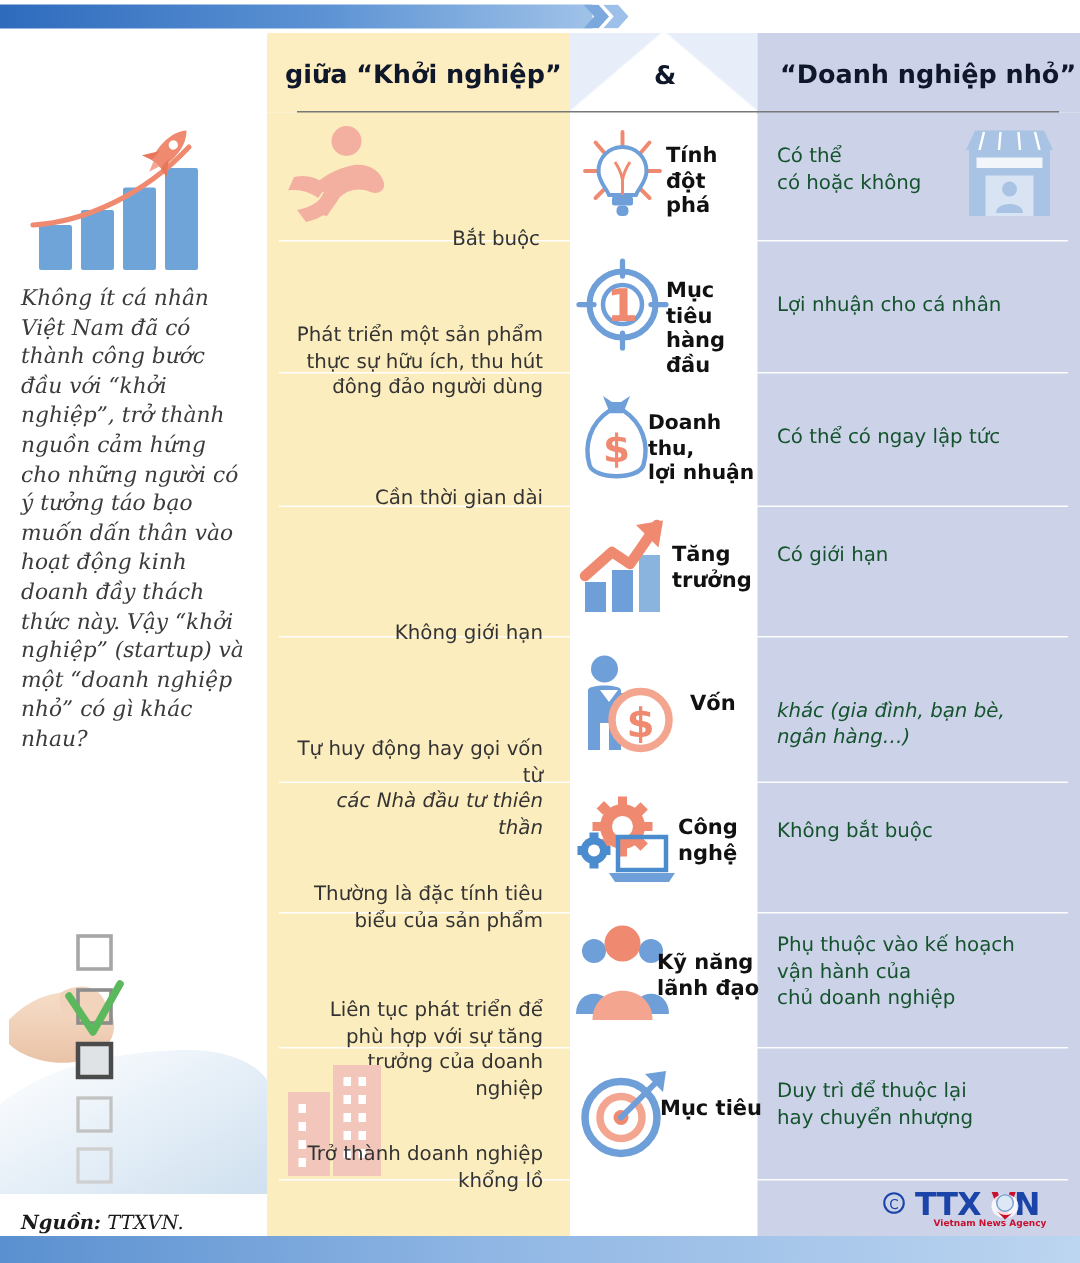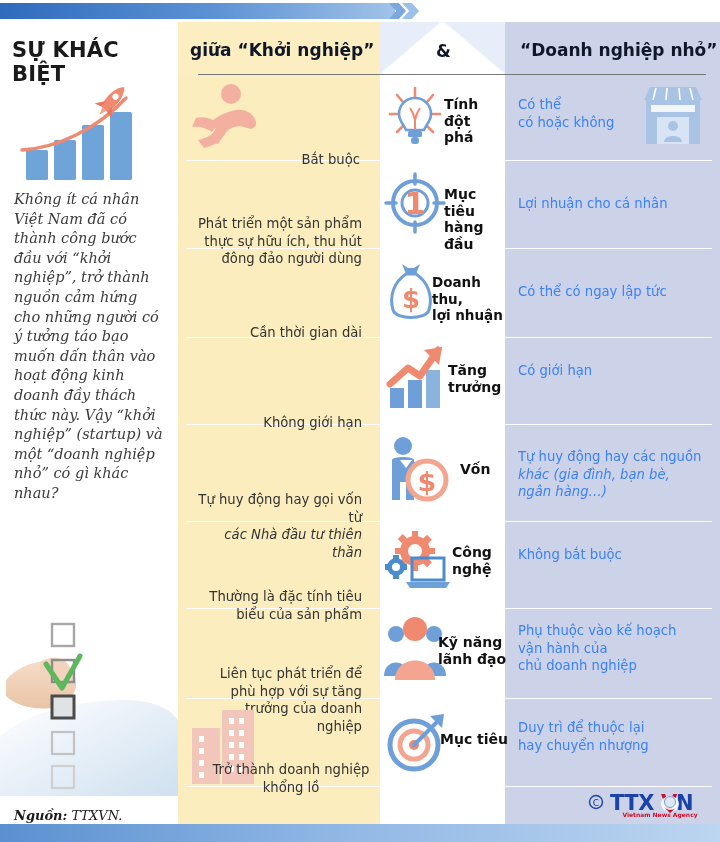--- a/index.html
+++ b/index.html
@@ -86,21 +86,21 @@
 
   .cell-left {
     position:absolute; text-align:right; padding-right:10px;
     font-size:13.2px; line-height:17.5px; color:#333;
     font-family:"DejaVu Sans","Liberation Sans",sans-serif;
     margin-top:43px;
   }
   .cell-left.ital em { font-style: italic; }
   .cell-right {
     position:absolute; left:518px; width:192px; text-align:left;
-    font-size:13.2px; line-height:17.5px; color:#3b82f6;
+    font-size:13.2px; line-height:17.5px; color:#14532d;
     font-family:"DejaVu Sans","Liberation Sans",sans-serif;
   }
   .cell-right em { font-style: italic; }
   .cell-mid-label {
     position:absolute; font-weight:bold; font-size:14px; line-height:16.5px;
     color:#111; text-align:left;
     font-family:"DejaVu Sans","Liberation Sans",sans-serif;
   }
   .icon-mid { position:absolute; }
   .icon-left { position:absolute; }
@@ -112,21 +112,20 @@
 <body>
 
 <div class="topbar">
   <div class="topbar-stripe"></div>
   <div class="topbar-chev c1"></div>
   <div class="topbar-chev c2"></div>
 </div>
 
 <div class="leftpanel">
 
-  <div class="title">SỰ KHÁC BIỆT</div>
 
   <svg class="chartart" viewBox="0 0 165 112">
     <rect x="18" y="76" width="22" height="30" rx="1.5" fill="#6ea4d8"></rect>
     <rect x="46" y="66" width="22" height="40" rx="1.5" fill="#6ea4d8"></rect>
     <rect x="74" y="51" width="22" height="55" rx="1.5" fill="#6ea4d8"></rect>
     <rect x="102" y="38" width="22" height="68" rx="1.5" fill="#6ea4d8"></rect>
     <path d="M14 76 C 48 74, 88 56, 118 24" stroke="#ef8a70" stroke-width="3.4" fill="none" stroke-linecap="round"></path>
     <g transform="translate(110,2) rotate(42)">
       <path d="M12 4 C18 10, 20 22, 16 34 L8 34 C4 22, 6 10, 12 4 Z" fill="#ef8a70"></path>
       <path d="M8 26 L1 36 L8 34 Z" fill="#e8765a"></path>
@@ -302,21 +301,21 @@
   <path d="M6 26 C6 22, 28 22, 28 26 L28 66 L20 66 L20 48 L14 48 L14 66 L6 66 Z" fill="#6f9fd8"></path>
   <path d="M22 28 L48 28 L48 36 L22 36 Z" fill="#6f9fd8"></path>
   <path d="M14 26 L20 34 L26 26 Z" fill="#ffffff"></path>
   <circle cx="41" cy="46" r="19" fill="#ffffff" stroke="#f3a58f" stroke-width="5"></circle>
   <text x="41" y="57" font-size="27" font-weight="bold" fill="#ef8a70" text-anchor="middle" font-family="DejaVu Sans, sans-serif">$</text>
 </svg>
 <div class="cell-mid-label" style="left:460px; top:461px; width:44px;">
   <span>Vốn</span>
 </div>
 <div class="cell-right" style="top:448px;">
-  <span>Tự huy động hay các nguồn</span><br>
+  <br>
   <em>khác (gia đình, bạn bè,</em><br>
   <em>ngân hàng…)</em>
 </div>
 
 <div class="cell-left" style="left:196px; top:545px; width:176px;">Thường là đặc tính tiêu biểu của sản phẩm</div>
 <svg class="icon-mid" style="left:384px; top:530px; width:66px; height:62px;" viewBox="0 0 66 62">
   <g fill="#ef8a70">
     <circle cx="31" cy="21" r="15"></circle>
     <g>
       <rect x="28" y="1" width="6" height="8"></rect>
@@ -382,21 +381,21 @@
     <rect x="43" y="24" width="5" height="6"></rect>
       <rect x="53" y="24" width="5" height="6"></rect>
     <rect x="43" y="36" width="5" height="6"></rect>
       <rect x="53" y="36" width="5" height="6"></rect>
     <rect x="43" y="48" width="5" height="6"></rect>
       <rect x="53" y="48" width="5" height="6"></rect>
     <rect x="43" y="60" width="5" height="6"></rect>
       <rect x="53" y="60" width="5" height="6"></rect>
   </g>
 </svg>
-<div class="cell-left" style="left:208px; top:718px; width:176px;text-align:center;">Trở thành doanh nghiệp khổng lồ</div>
+<div class="cell-left" style="left:196px; top:718px; width:176px;">Trở thành doanh nghiệp khổng lồ</div>
 <svg class="icon-mid" style="left:386px; top:712px; width:62px; height:62px;" viewBox="0 0 62 62">
   <circle cx="28" cy="33" r="24" fill="none" stroke="#6f9fd8" stroke-width="5"></circle>
   <circle cx="28" cy="33" r="14" fill="none" stroke="#f3a58f" stroke-width="5"></circle>
   <circle cx="28" cy="33" r="5" fill="#ef8a70"></circle>
   <path d="M28 33 L52 9" stroke="#6f9fd8" stroke-width="4" stroke-linecap="round"></path>
   <path d="M44 4 L58 2 L56 16 Z" fill="#6f9fd8"></path>
 </svg>
 <div class="cell-mid-label" style="left:440px; top:731px; width:70px;">
   <span>Mục tiêu</span>
 </div>

